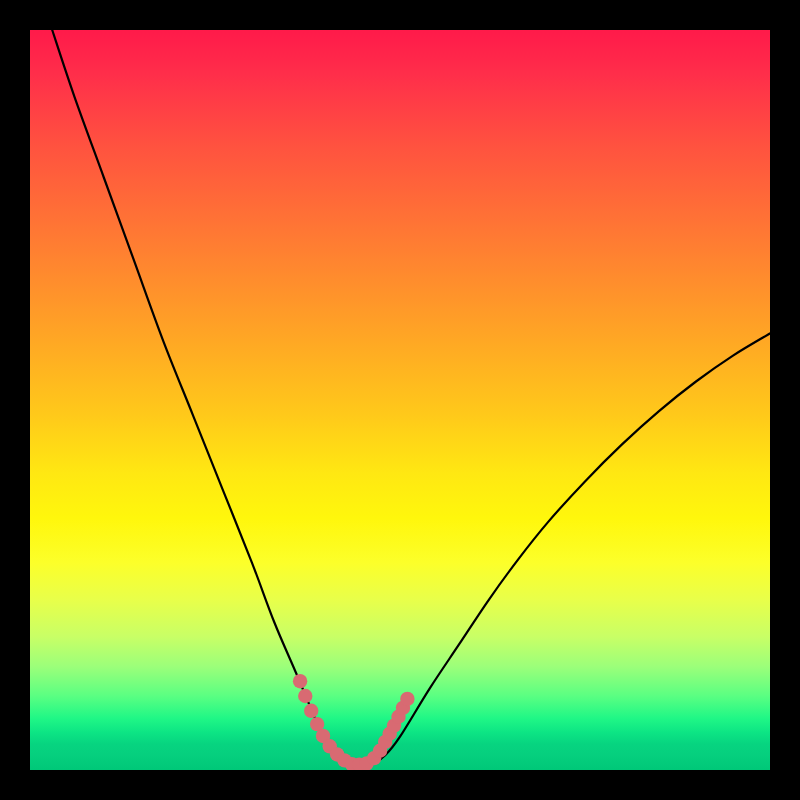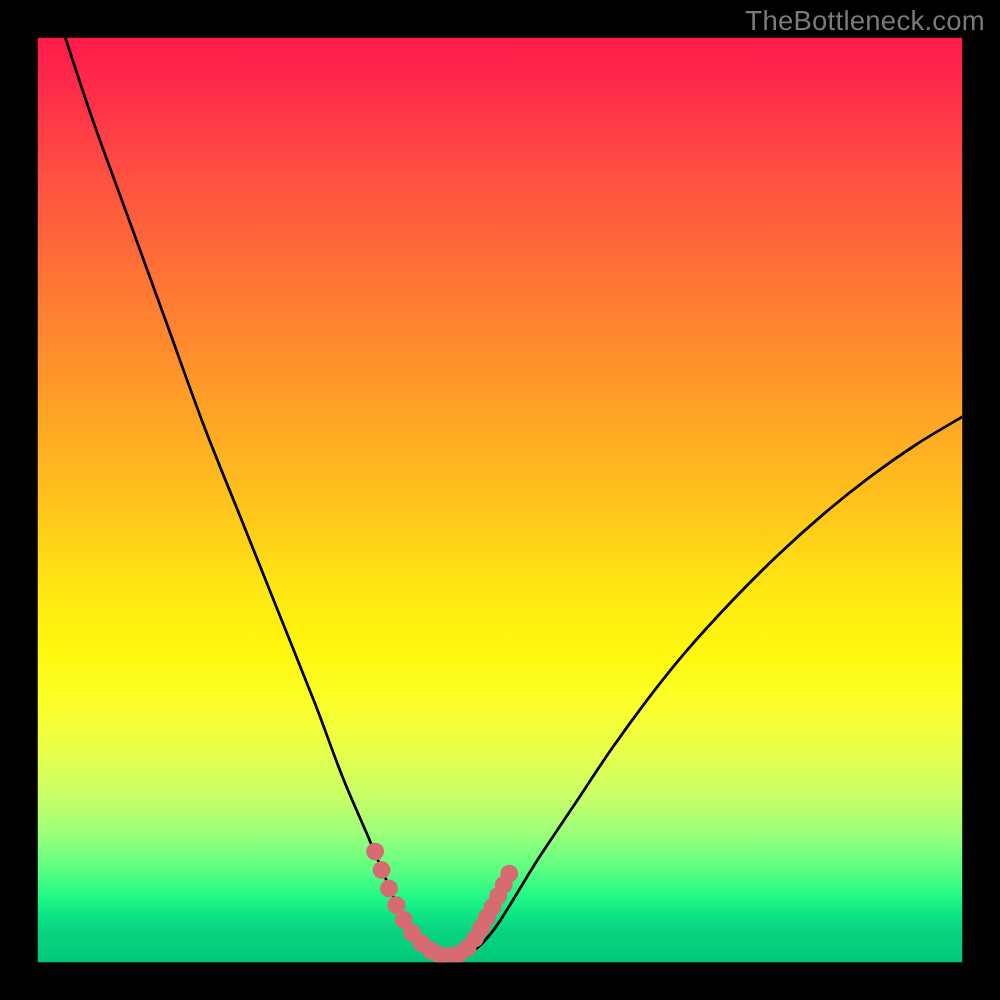--- a/index.html
+++ b/index.html
@@ -70,21 +70,20 @@
     left: 0;
     width: 740px;
     height: 740px;
   }
 </style>
 </head>
 <body>
 
 <div class="frame">
 
-  <div class="watermark">TheBottleneck.com</div>
 
   <div class="plot-area">
     <div class="gradient"></div>
 
     <svg class="curve" viewBox="0 0 740 740" preserveAspectRatio="none">
       <path id="curve-path" fill="none" stroke="#000000" stroke-width="2.2" stroke-linecap="round" stroke-linejoin="round" d="M 22.20 0.00 C 25.90 11.10, 35.77 41.93, 44.40 66.60 C 53.03 91.27, 64.13 120.87, 74.00 148.00 C 83.87 175.13, 93.73 202.27, 103.60 229.40 C 113.47 256.53, 123.33 284.90, 133.20 310.80 C 143.07 336.70, 152.93 360.13, 162.80 384.80 C 172.67 409.47, 182.53 434.13, 192.40 458.80 C 202.27 483.47, 213.37 510.60, 222.00 532.80 C 230.63 555.00, 236.80 573.50, 244.20 592.00 C 251.60 610.50, 259.62 627.77, 266.40 643.80 C 273.18 659.83, 279.97 676.48, 284.90 688.20 C 289.83 699.92, 291.68 707.32, 296.00 714.10 C 300.32 720.88, 305.87 725.45, 310.80 728.90 C 315.73 732.35, 320.67 733.83, 325.60 734.82 C 330.53 735.81, 335.47 736.42, 340.40 734.82 C 345.33 733.22, 350.27 729.89, 355.20 725.20 C 360.13 720.51, 362.60 717.80, 370.00 706.70 C 377.40 695.60, 389.73 674.02, 399.60 658.60 C 409.47 643.18, 419.33 629.00, 429.20 614.20 C 439.07 599.40, 448.93 583.98, 458.80 569.80 C 468.67 555.62, 478.53 542.05, 488.40 529.10 C 498.27 516.15, 506.90 505.05, 518.00 492.10 C 529.10 479.15, 542.67 464.35, 555.00 451.40 C 567.33 438.45, 579.67 426.12, 592.00 414.40 C 604.33 402.68, 616.67 391.58, 629.00 381.10 C 641.33 370.62, 653.67 360.75, 666.00 351.50 C 678.33 342.25, 690.67 333.62, 703.00 325.60 C 715.33 317.58, 733.83 307.10, 740.00 303.40"></path>
       <g id="markers">
           <circle cx="270.10" cy="651.20" r="7.2" fill="#d86a72" stroke="#c85a62" stroke-width="0"></circle>
           <circle cx="275.28" cy="666.00" r="7.2" fill="#d86a72" stroke="#c85a62" stroke-width="0"></circle>
           <circle cx="281.20" cy="680.80" r="7.2" fill="#d86a72" stroke="#c85a62" stroke-width="0"></circle>

